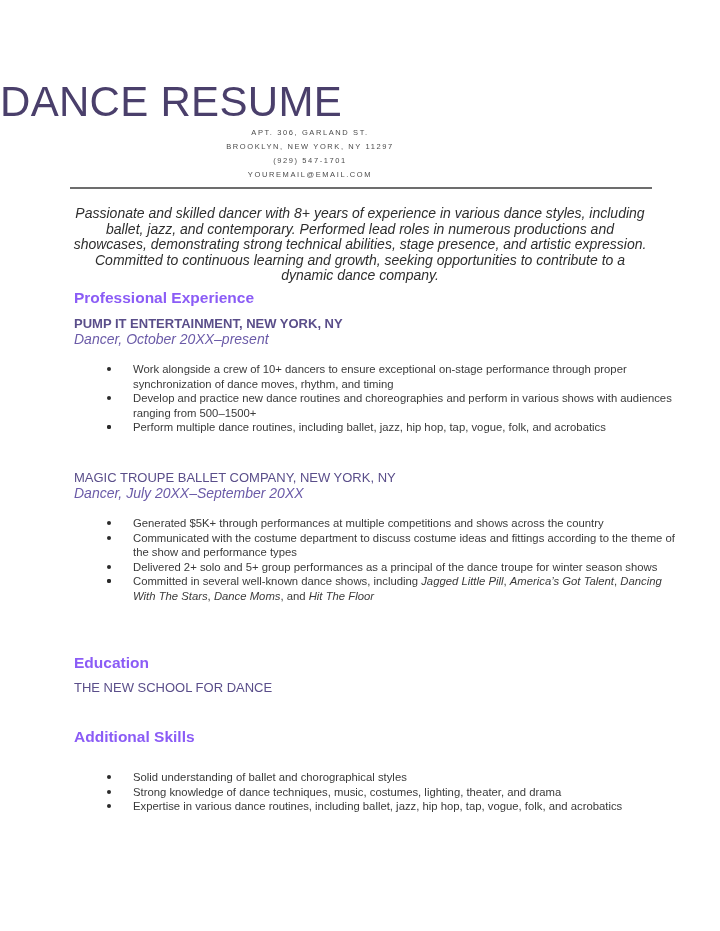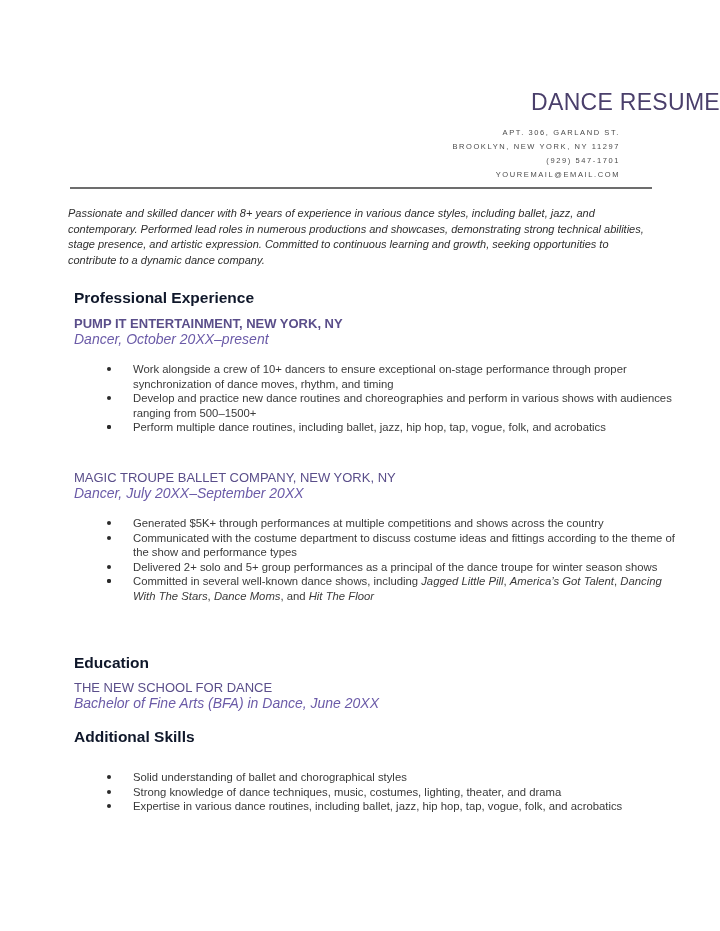--- a/index.html
+++ b/index.html
@@ -18,31 +18,31 @@
     .page {
       position: absolute;
       left: 0; top: 0;
       width: 720px;
       height: 931px;
     }
     .title {
       position: absolute;
       left: 0; width: 720px;
       top: 84px;
-      text-align: right;
-      font-size: 23px;
+      text-align: left;
+      font-size: 42px;
       line-height: 36px;
       color: #4a3f6b;
       letter-spacing: 0.3px;
     }
     .contact {
       position: absolute;
       left: 0; width: 620px;
       top: 126px;
-      text-align: right;
+      text-align: center;
       font-size: 7.5px;
       letter-spacing: 1.6px;
       color: #4a4a4a;
     }
     .contact div {
       height: 14px;
       line-height: 14px;
     }
     .rule {
       position: absolute;
@@ -50,31 +50,32 @@
       top: 187px;
       width: 582px;
       height: 1.5px;
       background: #6d6d6d;
     }
     .summary {
       position: absolute;
       left: 68px;
       width: 584px;
       top: 206px;
+      text-align: center;
       font-style: italic;
-      font-size: 11px;
+      font-size: 14px;
       line-height: 15.5px;
       color: #2e2e2e;
     }
     .section-heading {
       position: absolute;
       left: 74px;
       font-size: 15.5px;
       font-weight: bold;
-      color: #0f172a;
+      color: #8b5cf6;
       line-height: 18px;
     }
     .org {
       position: absolute;
       left: 74px;
       font-size: 13px;
       color: #5a4e8a;
       line-height: 16px;
     }
     .role {
@@ -148,21 +149,20 @@
   <ul class="bullets" style="top:500px;">
     <li><span class="dot"></span><span>Generated $5K+ through performances at multiple competitions and shows across the country</span></li>
     <li><span class="dot"></span><span>Communicated with the costume department to discuss costume ideas and fittings according to the theme of the show and performance types</span></li>
     <li><span class="dot"></span><span>Delivered 2+ solo and 5+ group performances as a principal of the dance troupe for winter season shows</span></li>
     <li><span class="dot"></span></li>
     <li><span class="dot"></span><span>Committed in several well-known dance shows, including </span><em>Jagged Little Pill</em><span>, </span><em>America’s Got Talent</em><span>, </span><em>Dancing With The Stars</em><span>, </span><em>Dance Moms</em><span>, and </span><em>Hit The Floor</em></li>
   </ul>
 
   <div class="section-heading" style="top:654px;">Education</div>
   <div class="org" style="top:680px;">THE NEW SCHOOL FOR DANCE</div>
-  <div class="role" style="top:696px;">Bachelor of Fine Arts (BFA) in Dance, June 20XX</div>
 
   <div class="section-heading" style="top:728px;">Additional Skills</div>
   <ul class="bullets" style="top:754px;">
     <li><span class="dot"></span><span>Solid understanding of ballet and chorographical styles</span></li>
     <li><span class="dot"></span><span>Strong knowledge of dance techniques, music, costumes, lighting, theater, and drama</span></li>
     <li><span class="dot"></span><span>Expertise in various dance routines, including ballet, jazz, hip hop, tap, vogue, folk, and acrobatics</span></li>
   </ul>
 
 </div>
 

